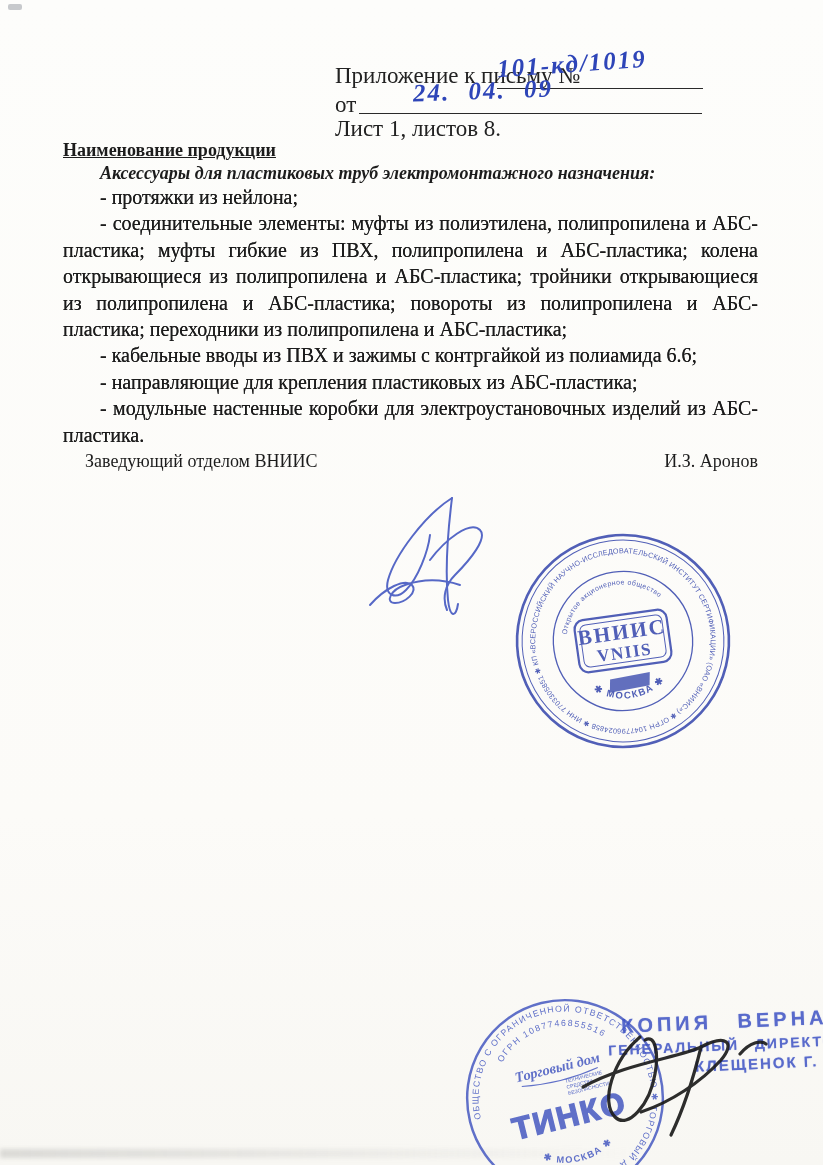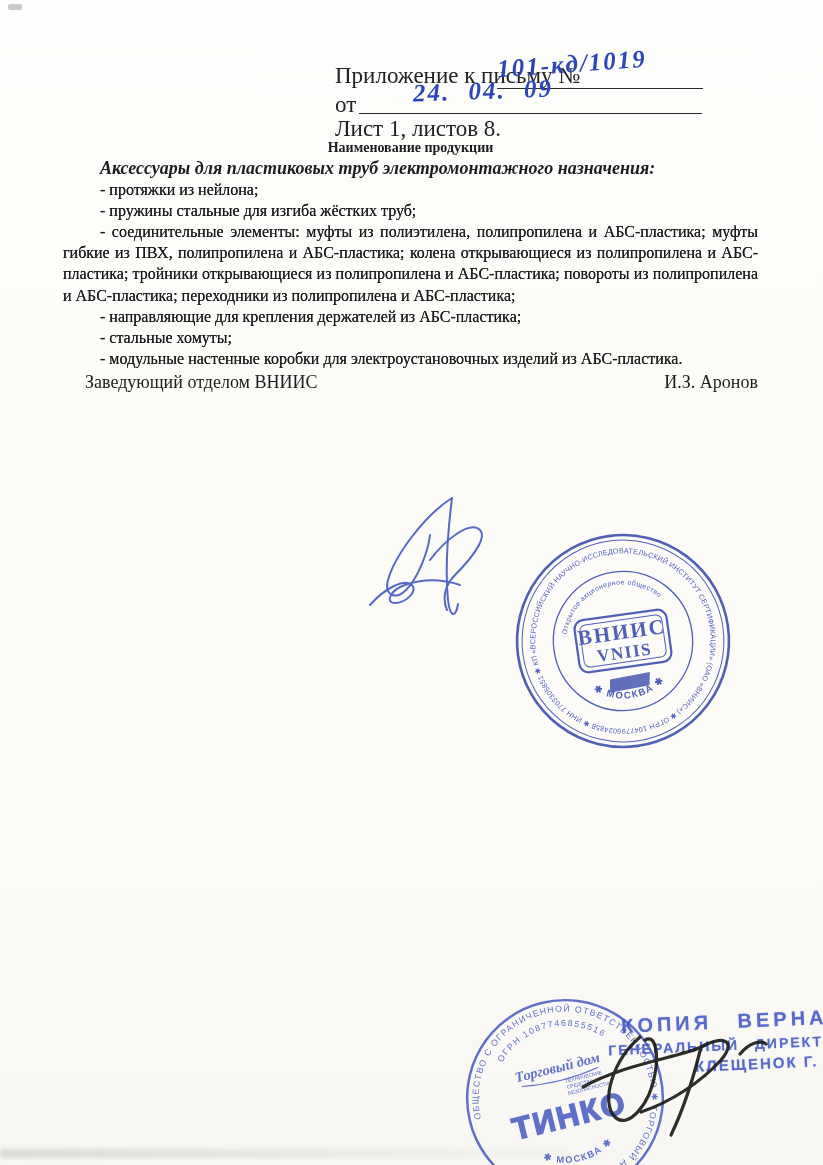--- a/index.html
+++ b/index.html
@@ -11,23 +11,23 @@
   .abs{position:absolute;}
   
   .hdr-label{font-size:23px;color:#222;}
   .hw{font-family:"Liberation Serif", serif;font-style:italic;font-weight:bold;
       color:#2e45b8;letter-spacing:2px;white-space:nowrap;}
   .hw-num{left:497px;top:50px;font-size:25px;transform:rotate(-4deg);}
   .hw-date{left:413px;top:77px;font-size:25px;transform:rotate(-2deg);word-spacing:10px;}
   .uline{border-bottom:1.6px solid #2a2a2a;height:0;}
   
   .doc-body{left:63px;top:140px;width:695px;}
-  .doc-title{text-align:center;font-weight:bold;font-size:14px;margin:0 0 2px 0;}
+  .doc-title{text-align:left;font-weight:bold;font-size:18px;margin:0 0 2px 0;text-decoration:underline;}
   .doc-intro{font-weight:bold;font-size:18px;margin:0;text-indent:37px;font-style:italic;}
-  .doc-item{font-size:16px;margin:0;text-indent:37px;text-align:justify;
+  .doc-item{font-size:20px;margin:0;text-indent:37px;text-align:justify;
             line-height:1.32;text-shadow:0 0 .35px #222;}
   .sig-row{display:flex;justify-content:space-between;font-size:18px;margin-top:3px;gap:12px;}
   .sig-row .t{padding-left:22px;}
   
   .stamp{opacity:.9;}
   .copy-stamp{left:622px;top:1010px;transform:rotate(-2.5deg);
       font-family:"Liberation Sans", sans-serif;font-weight:bold;color:#3d52c4;
       opacity:.85;text-shadow:0 0 1px rgba(61,82,196,.55);white-space:nowrap;}
   .copy-l1{font-size:20px;letter-spacing:4px;word-spacing:16px;}
   .copy-l2{font-size:14px;letter-spacing:2px;word-spacing:10px;margin-left:-14px;margin-top:4px;}
@@ -52,24 +52,23 @@
   <div class="abs hw hw-date">24. 04. 09</div>
   <div class="abs uline" style="left:359px;top:113px;width:343px;"></div>
 
   <div class="abs hdr-label" style="left:335px;top:116px;">Лист 1, листов 8.</div>
 </div>
 
 <div class="abs doc-body">
   <p class="doc-title">Наименование продукции</p>
   <p class="doc-intro">Аксессуары для пластиковых труб электромонтажного назначения:</p>
   <p class="doc-item">- протяжки из нейлона;</p>
-  <p class="doc-item">- пружины стальные для изгиба жёстких труб;</p>
   <p class="doc-item">- соединительные элементы: муфты из полиэтилена, полипропилена и АБС-пластика; муфты гибкие из ПВХ, полипропилена и АБС-пластика; колена открывающиеся из полипропилена и АБС-пластика; тройники открывающиеся из полипропилена и АБС-пластика; повороты из полипропилена и АБС-пластика; переходники из полипропилена и АБС-пластика;</p>
-  <p class="doc-item">- направляющие для крепления держателей из АБС-пластика;</p>
-  <p class="doc-item">- стальные хомуты;</p>
+  <p class="doc-item">- кабельные вводы из ПВХ и зажимы с контргайкой из полиамида 6.6;</p>
+  <p class="doc-item">- направляющие для крепления пластиковых из АБС-пластика;</p>
   <p class="doc-item">- модульные настенные коробки для электроустановочных изделий из АБС-пластика.</p>
   <div class="sig-row">
     <span class="t">Заведующий отделом ВНИИС</span>
     <span>И.З. Аронов</span>
   </div>
 </div>
 
 <svg class="abs" style="left:350px;top:478px;" width="175" height="165" viewBox="0 0 175 165">
   <g fill="none" stroke="#3a4fbe" stroke-width="2" stroke-linecap="round" opacity="0.85">
     <path d="M 102,20 C 98,52 95,92 98,122 C 100,140 106,140 108,126"></path>

